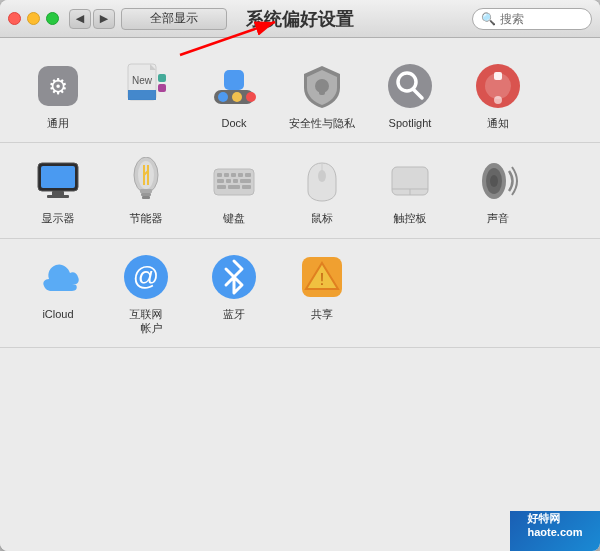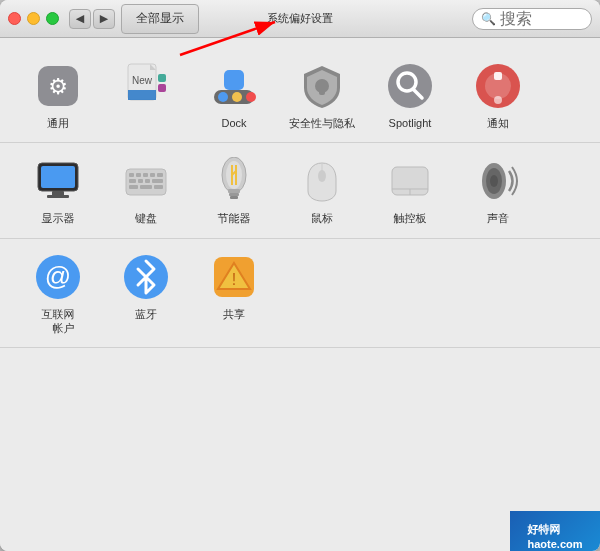--- a/index.html
+++ b/index.html
@@ -58,37 +58,37 @@
       border-radius: 4px;
       display: flex;
       align-items: center;
       justify-content: center;
       cursor: pointer;
       font-size: 11px;
       color: #444;
     }
     .show-all-btn {
       margin-left: 6px;
-      height: 30px;
-      padding: 0 14px;
+      height: 22px;
+      padding: 0 28px;
       background: linear-gradient(to bottom, #e8e8e8, #d0d0d0);
       border: 1px solid #aaa;
       border-radius: 4px;
       font-size: 12px;
       color: #333;
       cursor: pointer;
       display: flex;
       align-items: center;
     }
     .title-text {
       position: absolute;
       left: 50%;
       transform: translateX(-50%);
-      font-size: 11px;
-      font-weight: normal;
+      font-size: 18px;
+      font-weight: bold;
       color: #333;
     }
     .search-box {
       margin-left: auto;
       display: flex;
       align-items: center;
       background: white;
       border: 1px solid #aaa;
       border-radius: 12px;
       padding: 2px 8px;
@@ -96,21 +96,21 @@
       width: 120px;
     }
     .search-icon-char {
       color: #999;
       font-size: 12px;
       margin-right: 4px;
     }
     .search-input {
       border: none;
       outline: none;
-      font-size: 16px;
+      font-size: 12px;
       width: 80px;
       background: transparent;
     }
     
     .content {
       flex: 1;
       background: #ebebeb;
       padding: 10px 0;
       overflow: hidden;
     }
@@ -273,20 +273,37 @@
         <div class="icon-item">
           <div class="icon-img">
             <svg width="48" height="48" viewBox="0 0 48 48">
               <rect x="4" y="6" width="40" height="28" rx="4" fill="#2c2c2e" stroke="#555" stroke-width="1"></rect>
               <rect x="7" y="9" width="34" height="22" rx="2" fill="#4a9af1"></rect>
               <rect x="18" y="34" width="12" height="5" rx="1" fill="#555"></rect>
               <rect x="13" y="38" width="22" height="3" rx="1" fill="#555"></rect>
             </svg>
           </div>
           <span class="icon-label">显示器</span>
+        </div>
+
+        <div class="icon-item">
+          <div class="icon-img">
+            <svg width="48" height="48" viewBox="0 0 48 48">
+              <ellipse cx="24" cy="18" rx="12" ry="18" fill="#ccc" stroke="#aaa" stroke-width="1"></ellipse>
+              <ellipse cx="24" cy="18" rx="8" ry="14" fill="#ddd"></ellipse>
+
+              <line x1="22" y1="8" x2="22" y2="28" stroke="#f0c040" stroke-width="2"></line>
+              <line x1="26" y1="8" x2="26" y2="28" stroke="#f0c040" stroke-width="2"></line>
+              <line x1="22" y1="18" x2="26" y2="14" stroke="#f0c040" stroke-width="2"></line>
+              <rect x="18" y="32" width="12" height="4" rx="1" fill="#aaa"></rect>
+              <rect x="19" y="36" width="10" height="3" rx="1" fill="#999"></rect>
+              <rect x="20" y="39" width="8" height="3" rx="1" fill="#888"></rect>
+            </svg>
+          </div>
+          <span class="icon-label">节能器</span>
         </div>
 
         <div class="icon-item">
           <div class="icon-img">
             <svg width="48" height="48" viewBox="0 0 48 48">
               <rect x="4" y="12" width="40" height="26" rx="4" fill="#d0d0d0" stroke="#bbb" stroke-width="1"></rect>
               <rect x="7" y="16" width="5" height="4" rx="1" fill="#aaa"></rect>
               <rect x="14" y="16" width="5" height="4" rx="1" fill="#aaa"></rect>
               <rect x="21" y="16" width="5" height="4" rx="1" fill="#aaa"></rect>
               <rect x="28" y="16" width="5" height="4" rx="1" fill="#aaa"></rect>
@@ -299,37 +316,20 @@
               <rect x="18" y="28" width="12" height="4" rx="1" fill="#aaa"></rect>
               <rect x="32" y="28" width="9" height="4" rx="1" fill="#aaa"></rect>
             </svg>
           </div>
           <span class="icon-label">键盘</span>
         </div>
 
         <div class="icon-item">
           <div class="icon-img">
             <svg width="48" height="48" viewBox="0 0 48 48">
-              <ellipse cx="24" cy="18" rx="12" ry="18" fill="#ccc" stroke="#aaa" stroke-width="1"></ellipse>
-              <ellipse cx="24" cy="18" rx="8" ry="14" fill="#ddd"></ellipse>
-
-              <line x1="22" y1="8" x2="22" y2="28" stroke="#f0c040" stroke-width="2"></line>
-              <line x1="26" y1="8" x2="26" y2="28" stroke="#f0c040" stroke-width="2"></line>
-              <line x1="22" y1="18" x2="26" y2="14" stroke="#f0c040" stroke-width="2"></line>
-              <rect x="18" y="32" width="12" height="4" rx="1" fill="#aaa"></rect>
-              <rect x="19" y="36" width="10" height="3" rx="1" fill="#999"></rect>
-              <rect x="20" y="39" width="8" height="3" rx="1" fill="#888"></rect>
-            </svg>
-          </div>
-          <span class="icon-label">节能器</span>
-        </div>
-
-        <div class="icon-item">
-          <div class="icon-img">
-            <svg width="48" height="48" viewBox="0 0 48 48">
               <path d="M24 6 C14 6 10 14 10 22 L10 34 C10 40 16 44 24 44 C32 44 38 40 38 34 L38 22 C38 14 34 6 24 6 Z" fill="#e0e0e0" stroke="#bbb" stroke-width="1"></path>
               <line x1="24" y1="6" x2="24" y2="22" stroke="#ccc" stroke-width="1"></line>
               <ellipse cx="24" cy="19" rx="4" ry="6" fill="#ccc"></ellipse>
             </svg>
           </div>
           <span class="icon-label">鼠标</span>
         </div>
 
         <div class="icon-item">
           <div class="icon-img">
@@ -357,20 +357,28 @@
           </div>
           <span class="icon-label">声音</span>
         </div>
 
       </div>
     </div>
 
     <div class="section">
       <div class="icon-grid">
 
+        <div class="icon-item">
+          <div class="icon-img">
+            <svg width="48" height="48" viewBox="0 0 48 48">
+              <path d="M38 32 C44 32 46 28 44 24 C43 20 39 18 36 20 C34 14 28 10 22 12 C16 14 13 20 15 26 C11 26 8 29 10 33 C11 36 14 38 18 38 L38 38 C42 38 44 35 42 32 Z" fill="#5aabf5"></path>
+            </svg>
+          </div>
+          <span class="icon-label">iCloud</span>
+        </div>
 
         <div class="icon-item">
           <div class="icon-img">
             <svg width="48" height="48" viewBox="0 0 48 48">
               <circle cx="24" cy="24" r="22" fill="#4a9af1"></circle>
               <text x="24" y="32" text-anchor="middle" font-size="26" fill="white">@</text>
             </svg>
           </div>
           <span class="icon-label">互联网<br>帐户</span>
         </div>
@@ -445,17 +453,17 @@
             
           </div>
 
         </div>
 
       </div>
     </div>
 
   </div>
 
-  <div style="position:absolute;bottom:0;right:0;width:90px;height:40px;background:linear-gradient(135deg,#1a5fb4,#1a8ad4);display:flex;flex-direction:column;align-items:center;justify-content:flex-end;z-index:50;border-radius:0 0 0 0;">
+  <div style="position:absolute;bottom:0;right:0;width:90px;height:40px;background:linear-gradient(135deg,#1a5fb4,#1a8ad4);display:flex;flex-direction:column;align-items:center;justify-content:flex-start;z-index:50;border-radius:0 0 0 0;">
     <span style="font-size:11px;color:white;font-weight:bold;line-height:1.3;">好特网<br>haote.com</span>
   </div>
 
 </div>
 
 </body></html>

